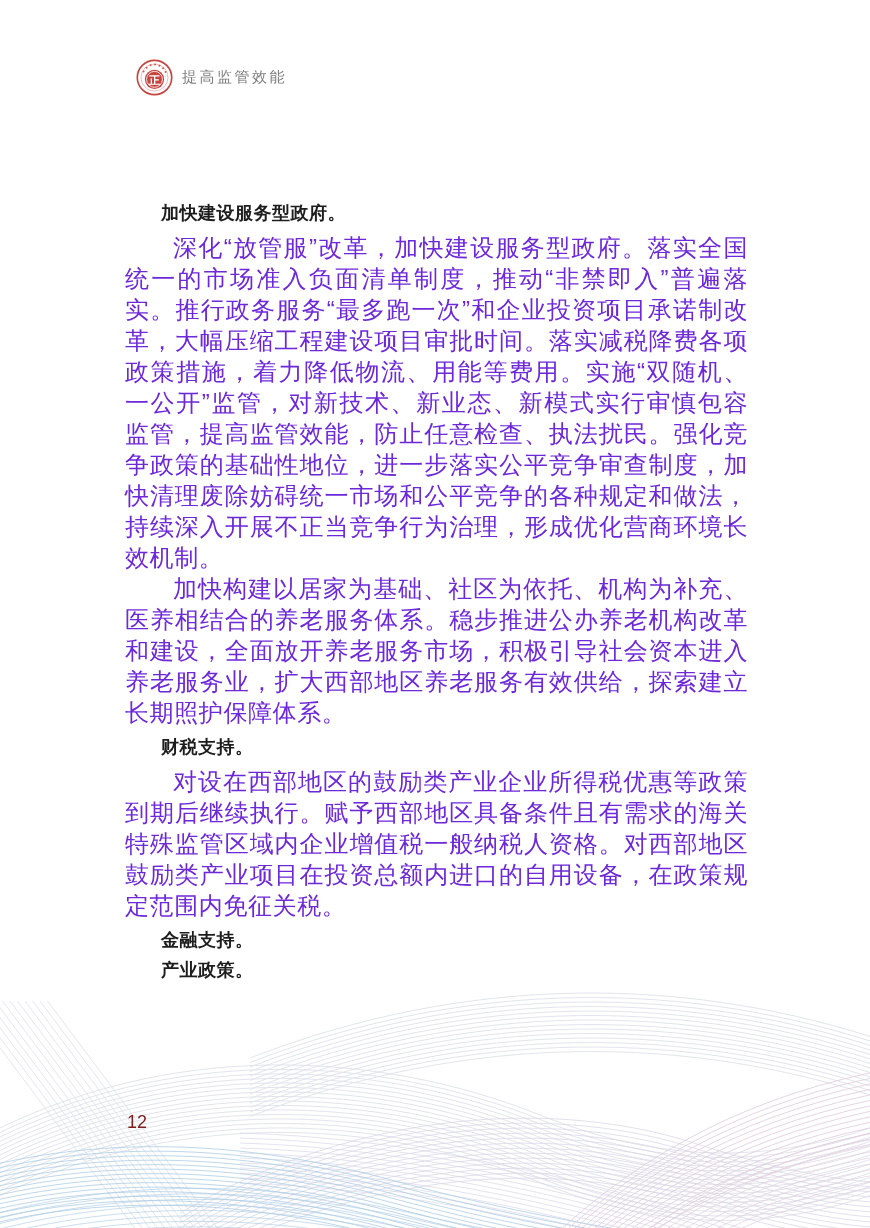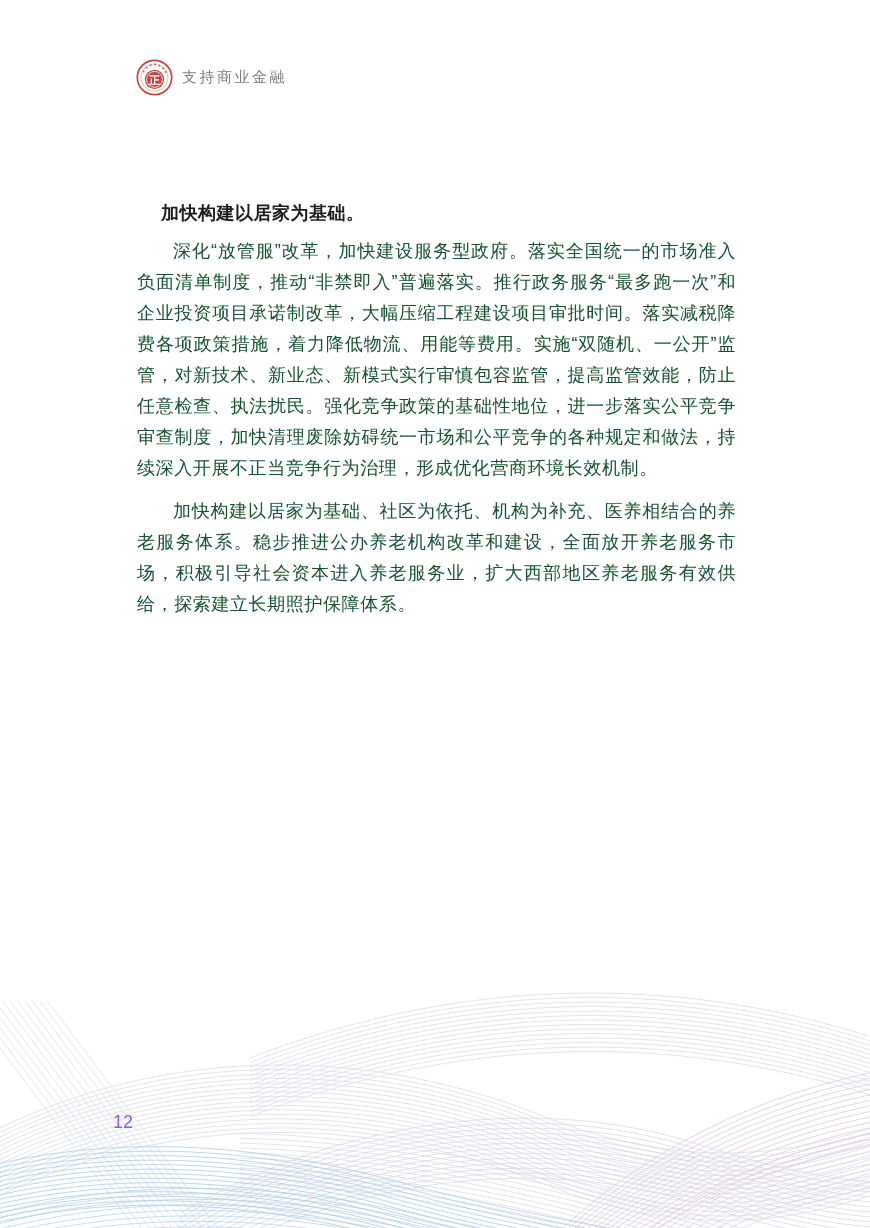--- a/index.html
+++ b/index.html
@@ -22,27 +22,27 @@
   .content{
     position:absolute;left:125px;top:203px;width:623px;z-index:2;
   }
   .section-heading{
     font-size:18px;font-weight:bold;color:#1d1d1d;
     line-height:21px;margin:9px 0 8px;text-indent:2em;
     letter-spacing:0.5px;
   }
   .policy-section:first-child .section-heading{margin-top:0;}
   .body-para{
-    font-size:18px;color:#14532d;line-height:31px;margin:12px;
+    font-size:24px;color:#6d28d9;line-height:31px;margin:0;
     text-align:justify;text-indent:2em;letter-spacing:0.6px;
   }
   
   .page-number{
-    position:absolute;left:113px;top:1112px;z-index:3;
-    font-size:18px;color:#8b5cf6;
+    position:absolute;left:127px;top:1112px;z-index:3;
+    font-size:18px;color:#7f1d1d;
   }
   
   .waves{
     position:absolute;left:0;bottom:0;width:870px;height:345px;
     z-index:1;pointer-events:none;
   }
 </style>
 </head>
 <body>
 
@@ -58,34 +58,40 @@
         <circle cx="15.8" cy="6.8" r="1.1"></circle>
           <circle cx="20.6" cy="6.0" r="1.1"></circle>
         <circle cx="25.3" cy="7.2" r="1.1"></circle>
           <circle cx="29.3" cy="10.1" r="1.1"></circle>
         <circle cx="31.9" cy="14.0" r="1.1"></circle>
       </g>
       <circle cx="20" cy="22" r="10.4" fill="#c5443e"></circle>
       <circle cx="20" cy="22" r="8.6" fill="none" stroke="#ffffff" stroke-width="0.9"></circle>
       <text x="20" y="26.6" text-anchor="middle" font-size="12" font-weight="bold" fill="#ffffff">正</text>
     </svg>
-    <span class="header-title">支持商业金融</span>
+    <span class="header-title">提高监管效能</span>
   </header>
 
   <main class="content">
     <section class="policy-section">
-      <h2 class="section-heading">加快构建以居家为基础。</h2>
+      <h2 class="section-heading">加快建设服务型政府。</h2>
       <p class="body-para">深化“放管服”改革，加快建设服务型政府。落实全国统一的市场准入负面清单制度，推动“非禁即入”普遍落实。推行政务服务“最多跑一次”和企业投资项目承诺制改革，大幅压缩工程建设项目审批时间。落实减税降费各项政策措施，着力降低物流、用能等费用。实施“双随机、一公开”监管，对新技术、新业态、新模式实行审慎包容监管，提高监管效能，防止任意检查、执法扰民。强化竞争政策的基础性地位，进一步落实公平竞争审查制度，加快清理废除妨碍统一市场和公平竞争的各种规定和做法，持续深入开展不正当竞争行为治理，形成优化营商环境长效机制。</p>
     </section>
     <section class="policy-section">
       <p class="body-para">加快构建以居家为基础、社区为依托、机构为补充、医养相结合的养老服务体系。稳步推进公办养老机构改革和建设，全面放开养老服务市场，积极引导社会资本进入养老服务业，扩大西部地区养老服务有效供给，探索建立长期照护保障体系。</p>
     </section>
     <section class="policy-section">
-    </section>
-    <section class="policy-section">
+      <h2 class="section-heading">财税支持。</h2>
+      <p class="body-para">对设在西部地区的鼓励类产业企业所得税优惠等政策到期后继续执行。赋予西部地区具备条件且有需求的海关特殊监管区域内企业增值税一般纳税人资格。对西部地区鼓励类产业项目在投资总额内进口的自用设备，在政策规定范围内免征关税。</p>
+    </section>
+    <section class="policy-section">
+      <h2 class="section-heading">金融支持。</h2>
+    </section>
+    <section class="policy-section">
+      <h2 class="section-heading">产业政策。</h2>
     </section>
   </main>
 
   <div class="waves">
     <svg id="waves-svg" width="870" height="345" viewBox="0 0 870 345" aria-hidden="true">
         <path d="M250,175 C470,90 690,92 890,160" fill="none" stroke="#dfe3ea" stroke-width="1" opacity="0.95" transform="translate(0,0)"></path>
         <path d="M250,175 C470,90 690,92 890,160" fill="none" stroke="#dfe3ea" stroke-width="1" opacity="0.95" transform="translate(0,4.5)"></path>
         <path d="M250,175 C470,90 690,92 890,160" fill="none" stroke="#dfe3ea" stroke-width="1" opacity="0.95" transform="translate(0,9)"></path>
         <path d="M250,175 C470,90 690,92 890,160" fill="none" stroke="#dfe3ea" stroke-width="1" opacity="0.95" transform="translate(0,13.5)"></path>
         <path d="M250,175 C470,90 690,92 890,160" fill="none" stroke="#dfe3ea" stroke-width="1" opacity="0.95" transform="translate(0,18)"></path>

